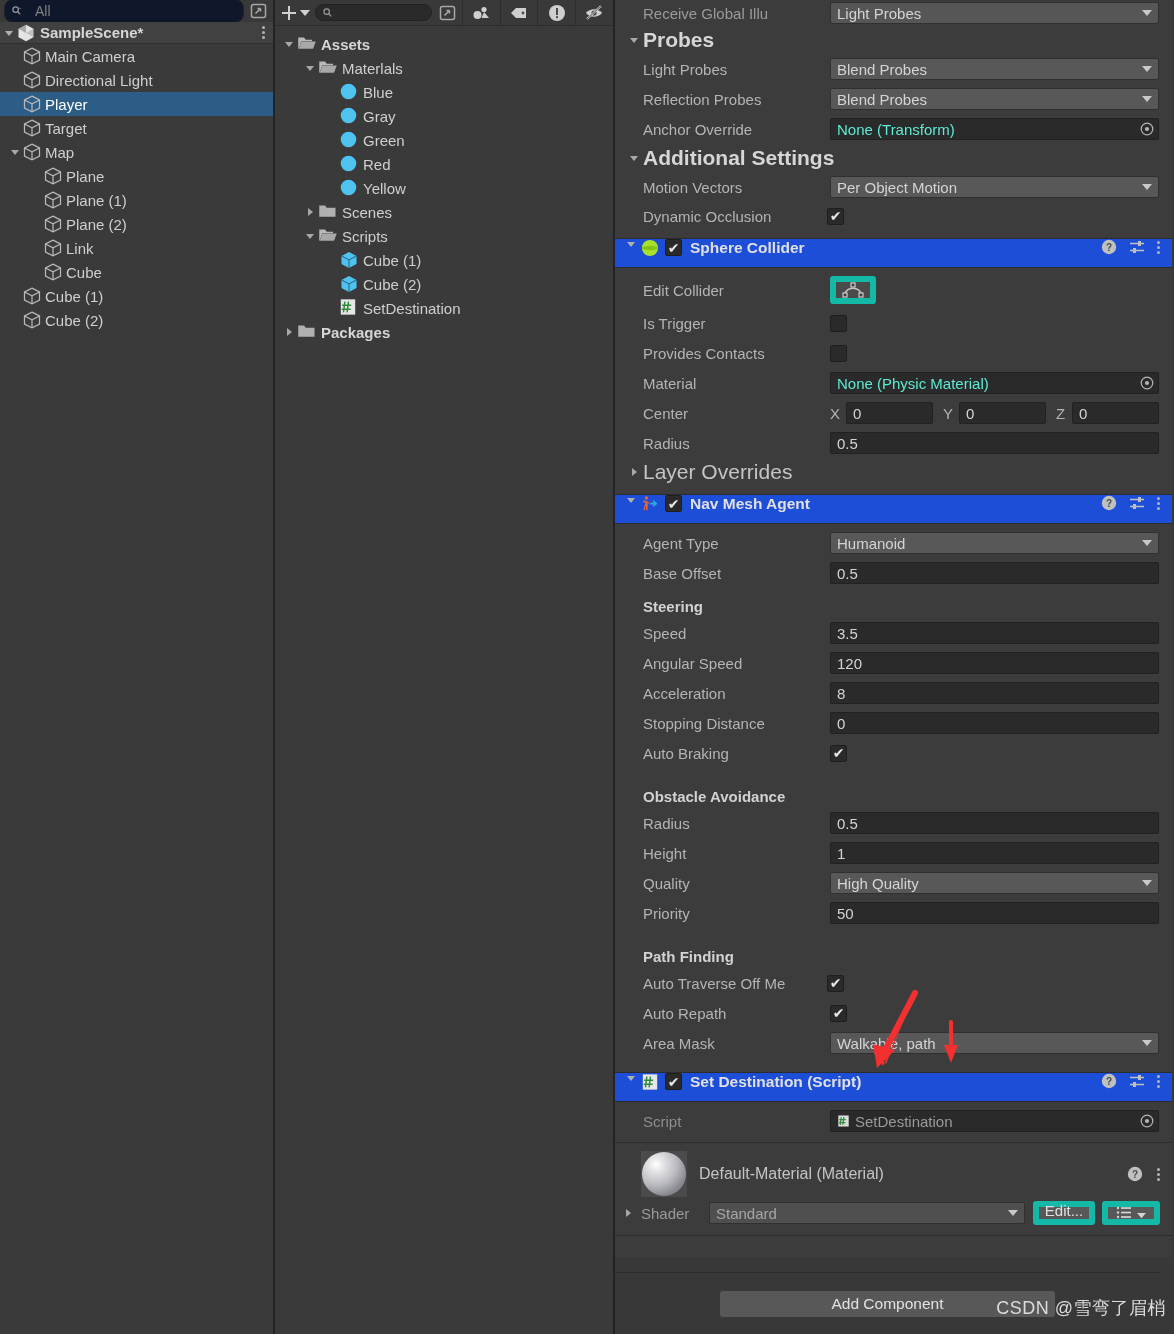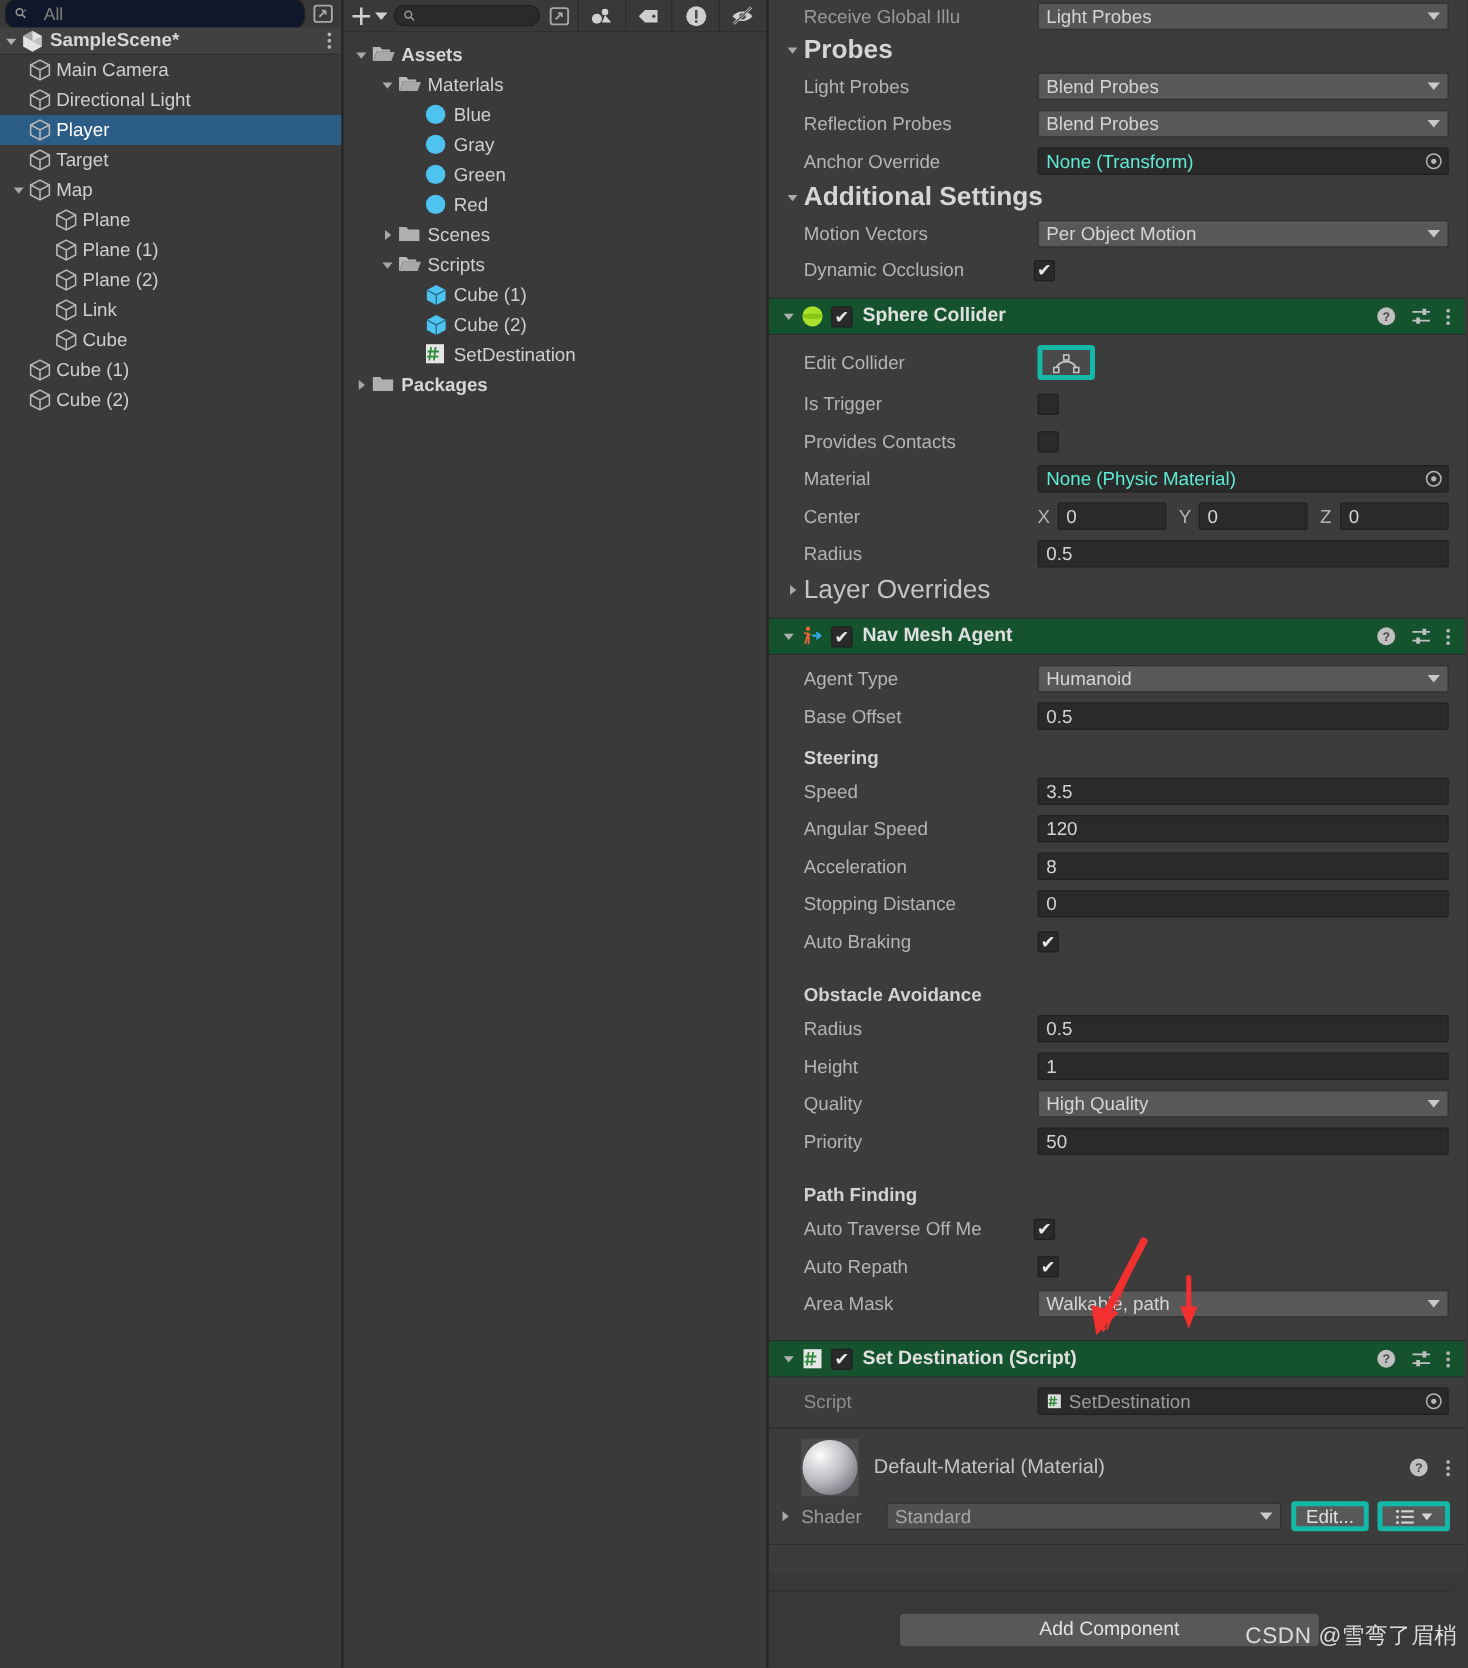--- a/index.html
+++ b/index.html
@@ -77,42 +77,42 @@
   .checkbox { width: 17px; height: 17px; background: #2a2a2a; border: 1px solid #1e1e1e; border-radius: 2px;
               display: flex; align-items: center; justify-content: center; }
   .checkbox.on::after { content: "✔"; color: #e8e8e8; font-size: 14px; line-height: 1; }
 
   .foldout { display: flex; align-items: center; height: 28px; font-weight: bold; color: #d6d6d6; font-size: 21px; }
   .foldout .tri { width: 18px; display: flex; align-items: center; justify-content: center; margin-left: 10px; }
 
   .group-head { font-weight: bold; color: #d2d2d2; font-size: 15px; padding-left: 28px; height: 30px;
                 display: flex; align-items: flex-end; padding-bottom: 3px; }
 
-  .comp-header { height: 30px; background: #14532d; display: flex; align-items: center;
+  .comp-header { height: 30px; background: #1d4ed8; display: flex; align-items: flex-start;
                  border-top: 1px solid #2c2c2c; border-bottom: 1px solid #2c2c2c; }
   .comp-header .tri { width: 20px; display: flex; align-items: center; justify-content: center; margin-left: 6px; }
   .comp-header .cicon { width: 18px; height: 18px; margin-right: 6px; flex: 0 0 18px; }
   .comp-header .ttl { font-weight: bold; color: #e0e0e0; font-size: 15.5px; margin-left: 8px; }
   .comp-header .hdr-icons { margin-left: auto; display: flex; align-items: center; gap: 12px; margin-right: 12px; }
 
   .comp-body { background: #3c3c3c; padding: 4px 0 8px 0; }
 
   .vec3 { display: flex; gap: 0px; flex: 1; margin-right: 13px; }
   .vec3 .ax { color: #b4b4b4; font-size: 15px; width: 16px; display: flex; align-items: center; }
   .vec3 .vfield { flex: 1; margin-right: 10px; }
 
   .matcard { background: #3c3c3c; border-top: 1px solid #2c2c2c; padding: 8px 0 10px 0; position: relative; }
   .matcard .mrow1 { display: flex; align-items: center; }
   .msphere { width: 46px; height: 46px; margin-left: 26px; margin-right: 12px; flex: 0 0 46px;
              background: #4b4b4b; display: flex; align-items: center; justify-content: center; }
   .msphere .ball { width: 44px; height: 44px; border-radius: 50%;
                    background: radial-gradient(circle at 32% 28%, #ffffff 0%, #e3e3e6 18%, #b9b9bf 48%, #8a8a92 72%, #6e6e76 100%); }
 
-  .btn { background: #585858; border: 4px solid #14b8a6; border-radius: 3px; color: #e0e0e0;
-         font-size: 15px; display: flex; align-items: center; justify-content: center; }
+  .btn { background: #585858; border: 6px solid #14b8a6; border-radius: 3px; color: #e0e0e0;
+         font-size: 15px; display: flex; align-items: flex-end; justify-content: center; }
 
   .add-comp-bar { position: absolute; left: 0; right: 12px; bottom: 0; height: 62px; background: #383838;
                   border-top: 1px solid #2c2c2c; display: flex; align-items: center; justify-content: center; }
   .add-comp-btn { width: 335px; height: 26px; background: #585858; border-radius: 3px;
                   display: flex; align-items: center; justify-content: center; color: #e2e2e2; font-size: 15.5px; }
 
   .watermark { position: absolute; right: 6px; bottom: 14px; color: #dcdcdc; font-size: 18px;
                letter-spacing: 0.5px; white-space: nowrap; }
 
   .arrow-layer { position: absolute; inset: 0; pointer-events: none; }
@@ -382,20 +382,29 @@
           <span class="nm">Green</span>
         </div>
         <div class="proj-item">
           <span style="width:48px;flex:0 0 48px"></span>
           <span class="tri"></span>
           <span class="picon"><svg viewBox="0 0 20 20" width="19" height="19">
               <circle cx="10" cy="10" r="8.2" fill="#4ec3f0"></circle>
               <path d="M10 1.8 A8.2 8.2 0 0 0 10 18.2 A5.6 5.6 0 0 1 10 1.8 Z" fill="#1e2e38" opacity="0.55"></path>
             </svg></span>
           <span class="nm">Red</span>
+        </div>
+        <div class="proj-item">
+          <span style="width:48px;flex:0 0 48px"></span>
+          <span class="tri"></span>
+          <span class="picon"><svg viewBox="0 0 20 20" width="19" height="19">
+              <circle cx="10" cy="10" r="8.2" fill="#4ec3f0"></circle>
+              <path d="M10 1.8 A8.2 8.2 0 0 0 10 18.2 A5.6 5.6 0 0 1 10 1.8 Z" fill="#1e2e38" opacity="0.55"></path>
+            </svg></span>
+          <span class="nm">Yellow</span>
         </div>
         <div class="proj-item">
           <span style="width:27px;flex:0 0 27px"></span>
           <span class="tri">
             <svg width="10" height="10" viewBox="0 0 10 10">
               <polygon points="3,1 3,9 8,5" fill="#a8a8a8"></polygon>
             </svg>
           </span>
           <span class="picon"><svg viewBox="0 0 24 20" width="20" height="18">
               <path d="M1.5 17 V3.5 H8.5 L10.5 6 H21 V17 Z" fill="#b0b0b0"></path>

